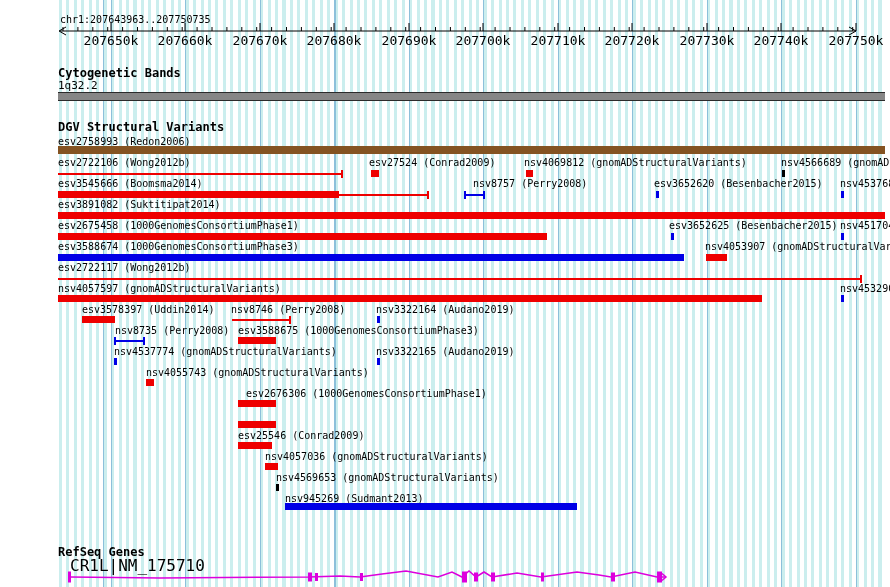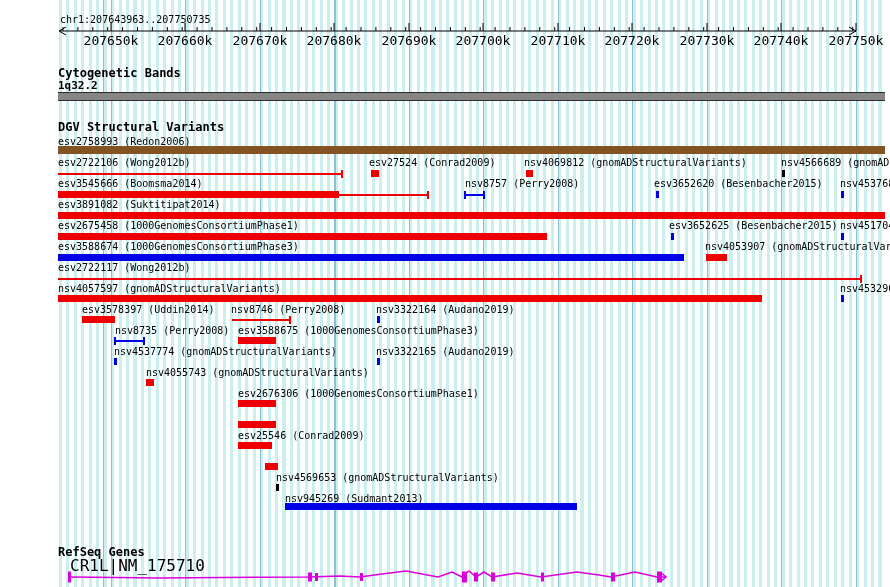--- a/index.html
+++ b/index.html
@@ -104,41 +104,41 @@
       <text x="632" y="45" text-anchor="middle" font-size="13">207720k</text>
       <line x1="707" y1="23" x2="707" y2="31" stroke="#000000"></line>
       <text x="707" y="45" text-anchor="middle" font-size="13">207730k</text>
       <line x1="781" y1="23" x2="781" y2="31" stroke="#000000"></line>
       <text x="781" y="45" text-anchor="middle" font-size="13">207740k</text>
       <line x1="856" y1="23" x2="856" y2="31" stroke="#000000"></line>
       <text x="856" y="45" text-anchor="middle" font-size="13">207750k</text>
     </svg>
 
   <div class="hdr" style="left:58px;top:67px;">Cytogenetic Bands</div>
-  <div class="lbl" style="left:58px;top:80px;font-size:11px;font-weight:bold;">1q32.2</div>
+  <div class="lbl" style="left:58px;top:80px;font-size:11px;">1q32.2</div>
   <div id="cytoband-bar"></div>
 
   <div class="hdr" style="left:58px;top:121px;">DGV Structural Variants</div>
   <div class="abs" style="left:0;top:0;width:890px;height:587px;" id="variants-layer">
       <div class="vlabel" style="left: 58px; top: 136px;">esv2758993 (Redon2006)</div>
       <div class="glyph" style="left: 58px; top: 146px; width: 827px; height: 8px; background: rgb(132, 83, 34);"></div>
       <div class="vlabel" style="left: 58px; top: 157px;">esv2722106 (Wong2012b)</div>
       <div class="glyph" style="left: 58px; top: 173px; width: 284px; height: 2px; background: rgb(238, 0, 0);"></div>
       <div class="glyph" style="left: 341px; top: 170px; width: 2px; height: 8px; background: rgb(238, 0, 0);"></div>
       <div class="vlabel" style="left: 369px; top: 157px;">esv27524 (Conrad2009)</div>
       <div class="glyph" style="left: 371px; top: 170px; width: 8px; height: 7px; background: rgb(238, 0, 0);"></div>
       <div class="vlabel" style="left: 524px; top: 157px;">nsv4069812 (gnomADStructuralVariants)</div>
       <div class="glyph" style="left: 526px; top: 170px; width: 7px; height: 7px; background: rgb(238, 0, 0);"></div>
       <div class="vlabel" style="left: 781px; top: 157px;">nsv4566689 (gnomADStructuralVariants)</div>
       <div class="glyph" style="left: 782px; top: 170px; width: 3px; height: 7px; background: rgb(0, 0, 0);"></div>
       <div class="vlabel" style="left: 58px; top: 178px;">esv3545666 (Boomsma2014)</div>
       <div class="glyph" style="left: 58px; top: 191px; width: 281px; height: 7px; background: rgb(238, 0, 0);"></div>
       <div class="glyph" style="left: 339px; top: 194px; width: 89px; height: 2px; background: rgb(238, 0, 0);"></div>
       <div class="glyph" style="left: 427px; top: 191px; width: 2px; height: 8px; background: rgb(238, 0, 0);"></div>
-      <div class="vlabel" style="left: 465px; top: 178px;">nsv8757 (Perry2008)</div>
+      <div class="vlabel" style="left: 465px; top: 178px; padding-left: 8px;">nsv8757 (Perry2008)</div>
       <div class="glyph" style="left: 464px; top: 194px; width: 21px; height: 2px; background: rgb(0, 0, 230);"></div>
       <div class="glyph" style="left: 464px; top: 191px; width: 2px; height: 8px; background: rgb(0, 0, 230);"></div>
       <div class="glyph" style="left: 483px; top: 191px; width: 2px; height: 8px; background: rgb(0, 0, 230);"></div>
       <div class="vlabel" style="left: 654px; top: 178px;">esv3652620 (Besenbacher2015)</div>
       <div class="glyph" style="left: 656px; top: 191px; width: 3px; height: 7px; background: rgb(0, 0, 230);"></div>
       <div class="vlabel" style="left: 840px; top: 178px;">nsv453768</div>
       <div class="glyph" style="left: 841px; top: 191px; width: 3px; height: 7px; background: rgb(0, 0, 230);"></div>
       <div class="vlabel" style="left: 58px; top: 199px;">esv3891082 (Suktitipat2014)</div>
       <div class="glyph" style="left: 58px; top: 212px; width: 827px; height: 7px; background: rgb(238, 0, 0);"></div>
       <div class="vlabel" style="left: 58px; top: 220px;">esv2675458 (1000GenomesConsortiumPhase1)</div>
@@ -170,25 +170,26 @@
       <div class="glyph" style="left: 114px; top: 337px; width: 2px; height: 8px; background: rgb(0, 0, 230);"></div>
       <div class="glyph" style="left: 143px; top: 337px; width: 2px; height: 8px; background: rgb(0, 0, 230);"></div>
       <div class="vlabel" style="left: 238px; top: 325px;">esv3588675 (1000GenomesConsortiumPhase3)</div>
       <div class="glyph" style="left: 238px; top: 337px; width: 38px; height: 7px; background: rgb(238, 0, 0);"></div>
       <div class="vlabel" style="left: 114px; top: 346px;">nsv4537774 (gnomADStructuralVariants)</div>
       <div class="glyph" style="left: 114px; top: 358px; width: 3px; height: 7px; background: rgb(0, 0, 230);"></div>
       <div class="vlabel" style="left: 376px; top: 346px;">nsv3322165 (Audano2019)</div>
       <div class="glyph" style="left: 377px; top: 358px; width: 3px; height: 7px; background: rgb(0, 0, 230);"></div>
       <div class="vlabel" style="left: 146px; top: 367px;">nsv4055743 (gnomADStructuralVariants)</div>
       <div class="glyph" style="left: 146px; top: 379px; width: 8px; height: 7px; background: rgb(238, 0, 0);"></div>
-      <div class="vlabel" style="left: 238px; top: 388px;">esv2676306 (1000GenomesConsortiumPhase1)</div>
+      <div class="vlabel" style="left: 238px; top: 388px; padding-left: 8px;">esv2676306 (1000GenomesConsortiumPhase1)</div>
       <div class="glyph" style="left: 238px; top: 400px; width: 38px; height: 7px; background: rgb(238, 0, 0);"></div>
       <div class="glyph" style="left: 238px; top: 421px; width: 38px; height: 7px; background: rgb(238, 0, 0);"></div>
       <div class="vlabel" style="left: 238px; top: 430px;">esv25546 (Conrad2009)</div>
       <div class="glyph" style="left: 238px; top: 442px; width: 34px; height: 7px; background: rgb(238, 0, 0);"></div>
+      <div class="vlabel" style="left: 265px; top: 451px;">nsv4057036 (gnomADStructuralVariants)</div>
       <div class="glyph" style="left: 265px; top: 463px; width: 13px; height: 7px; background: rgb(238, 0, 0);"></div>
       <div class="vlabel" style="left: 276px; top: 472px; text-align: center;">nsv4569653 (gnomADStructuralVariants)</div>
       <div class="glyph" style="left: 276px; top: 484px; width: 3px; height: 7px; background: rgb(0, 0, 0);"></div>
       <div class="vlabel" style="left: 285px; top: 493px;">nsv945269 (Sudmant2013)</div>
       <div class="glyph" style="left: 285px; top: 503px; width: 292px; height: 7px; background: rgb(0, 0, 230);"></div>
     </div>
 
   <div class="hdr" style="left:58px;top:546px;">RefSeq Genes</div>
   <div class="lbl" style="left:70px;top:560px;">CR1L|NM_175710</div>
   <svg id="gene-svg" width="890" height="20" style="top:566px;" viewBox="0 566 890 20">

